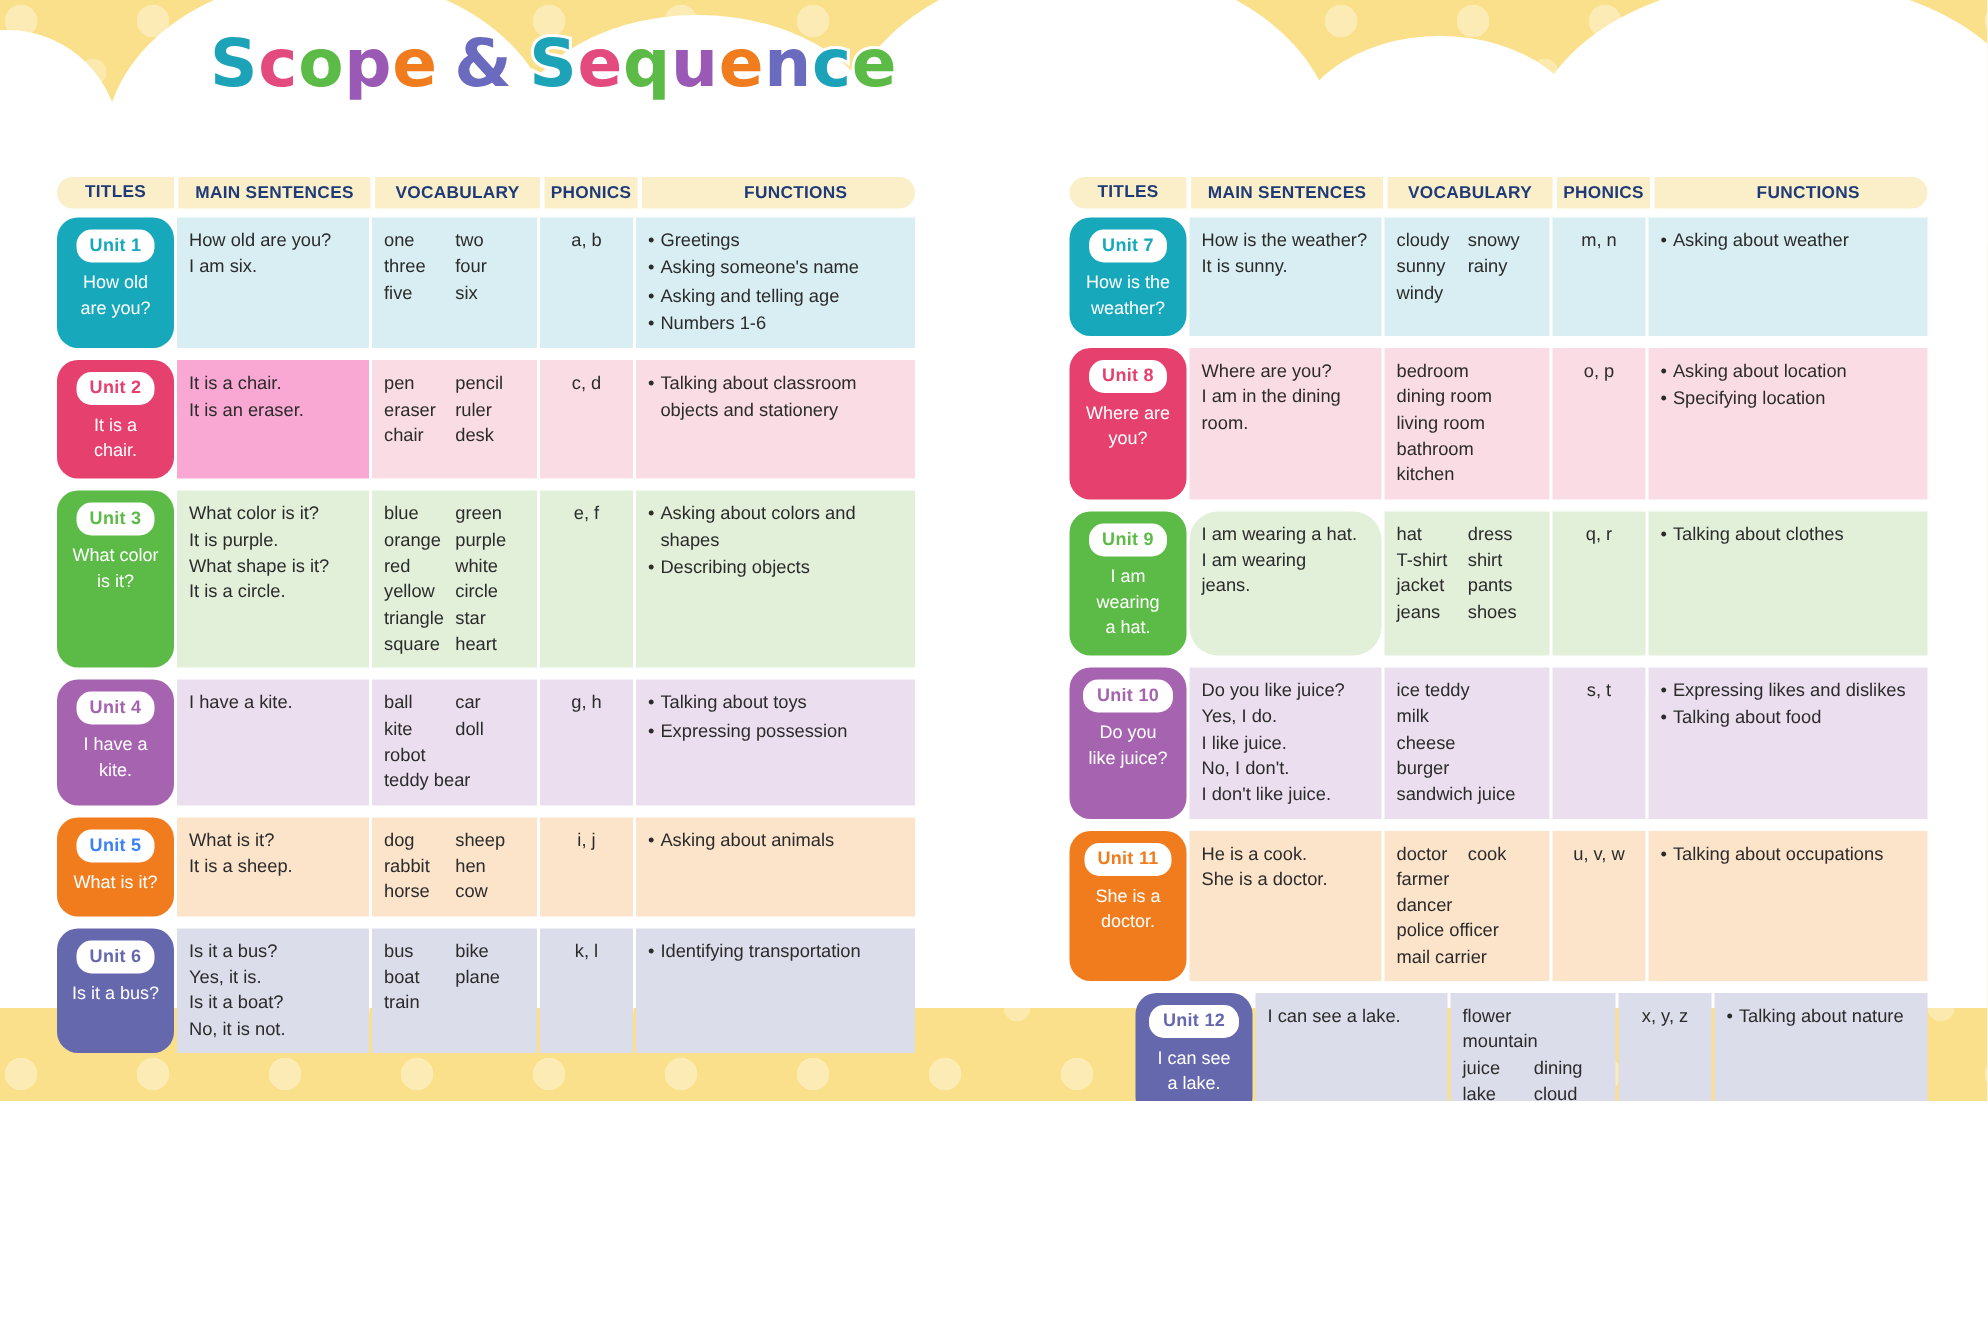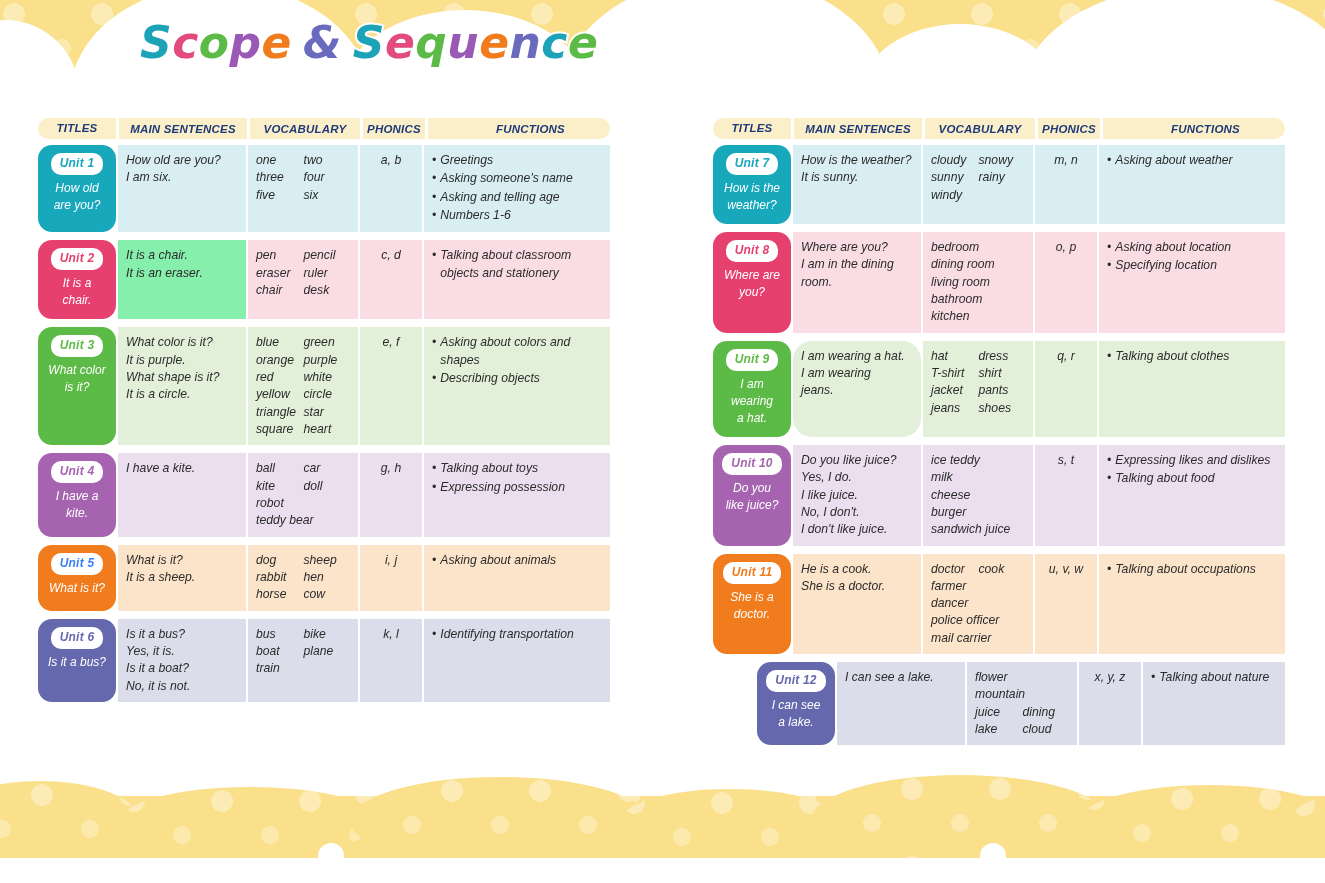--- a/index.html
+++ b/index.html
@@ -3,24 +3,23 @@
 <meta charset="utf-8">
 <style>
   * { box-sizing: border-box; margin: 0; padding: 0; }
   html, body {
     width: 1325px; height: 883px;
     font-family: "Liberation Sans", sans-serif;
     overflow: hidden;
   }
   #page {
     position: relative;
-    width: 1325px; height: 858px;
+    width: 1325px; height: 734px;
     background: #FAE08A;
     overflow: hidden;
-    font-style: italic;
   }
 
   
   .flowers {
     position: absolute; inset: 0;
     background-image:
       radial-gradient(circle 11px at 14px 14px, rgba(255,255,255,0.36) 98%, transparent 100%),
       radial-gradient(circle 9px at 62px 48px, rgba(255,255,255,0.30) 98%, transparent 100%);
     background-size: 88px 78px, 88px 78px;
     background-position: 0 0, 0 0;
@@ -287,21 +286,21 @@
         </div>
       </div>
       <div class="row">
         <div class="cell c-title" style="background: rgb(230, 64, 110);">
           <div class="badge" style="color: rgb(230, 64, 110);">Unit 2</div>
           <div class="unit-sub">
             <div>It is a</div>
             <div>chair.</div>
           </div>
         </div>
-        <div class="cell c-main" style="background: #86efac;">
+        <div class="cell c-main" style="background: #f9a8d4;">
           <div class="sent-line">It is a chair.</div>
           <div class="sent-line">It is an eraser.</div>
         </div>
         <div class="cell c-vocab" style="background: rgb(250, 221, 228);">
           <div class="vocab-grid">
             <div class="vcol">
               <div class="voc-line">pen</div>
               <div class="voc-line">eraser</div>
               <div class="voc-line">chair</div>
             </div>

